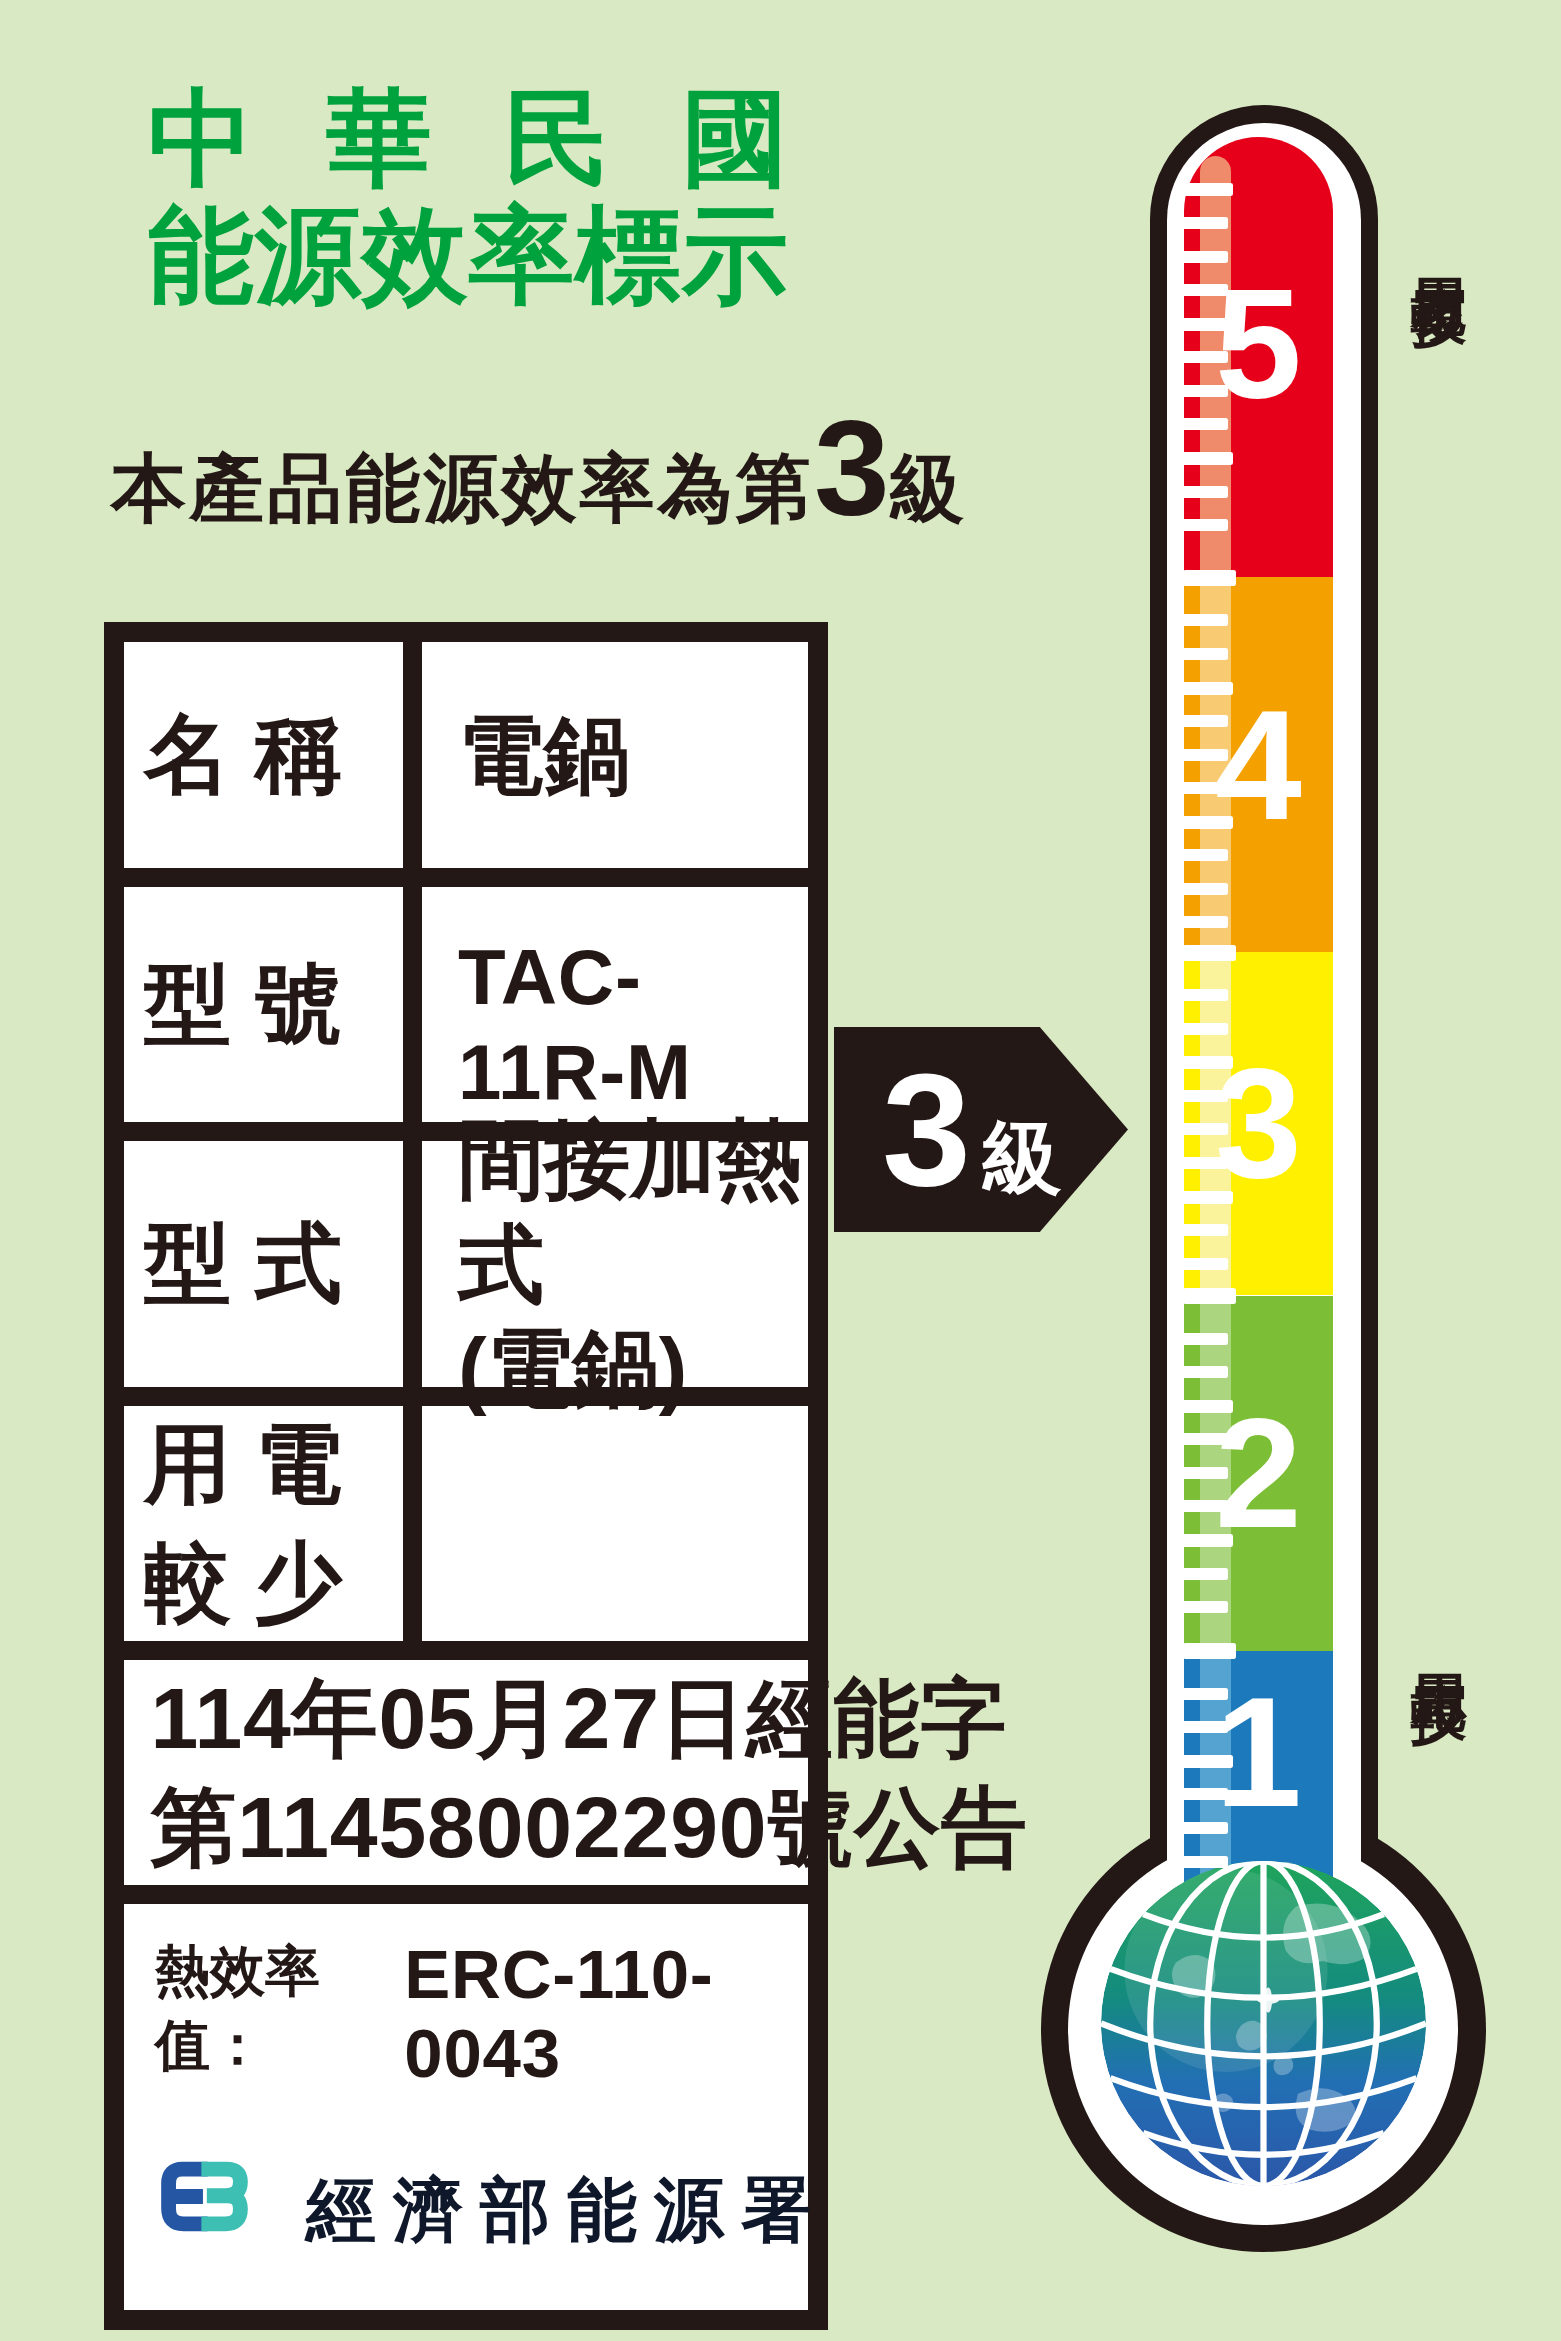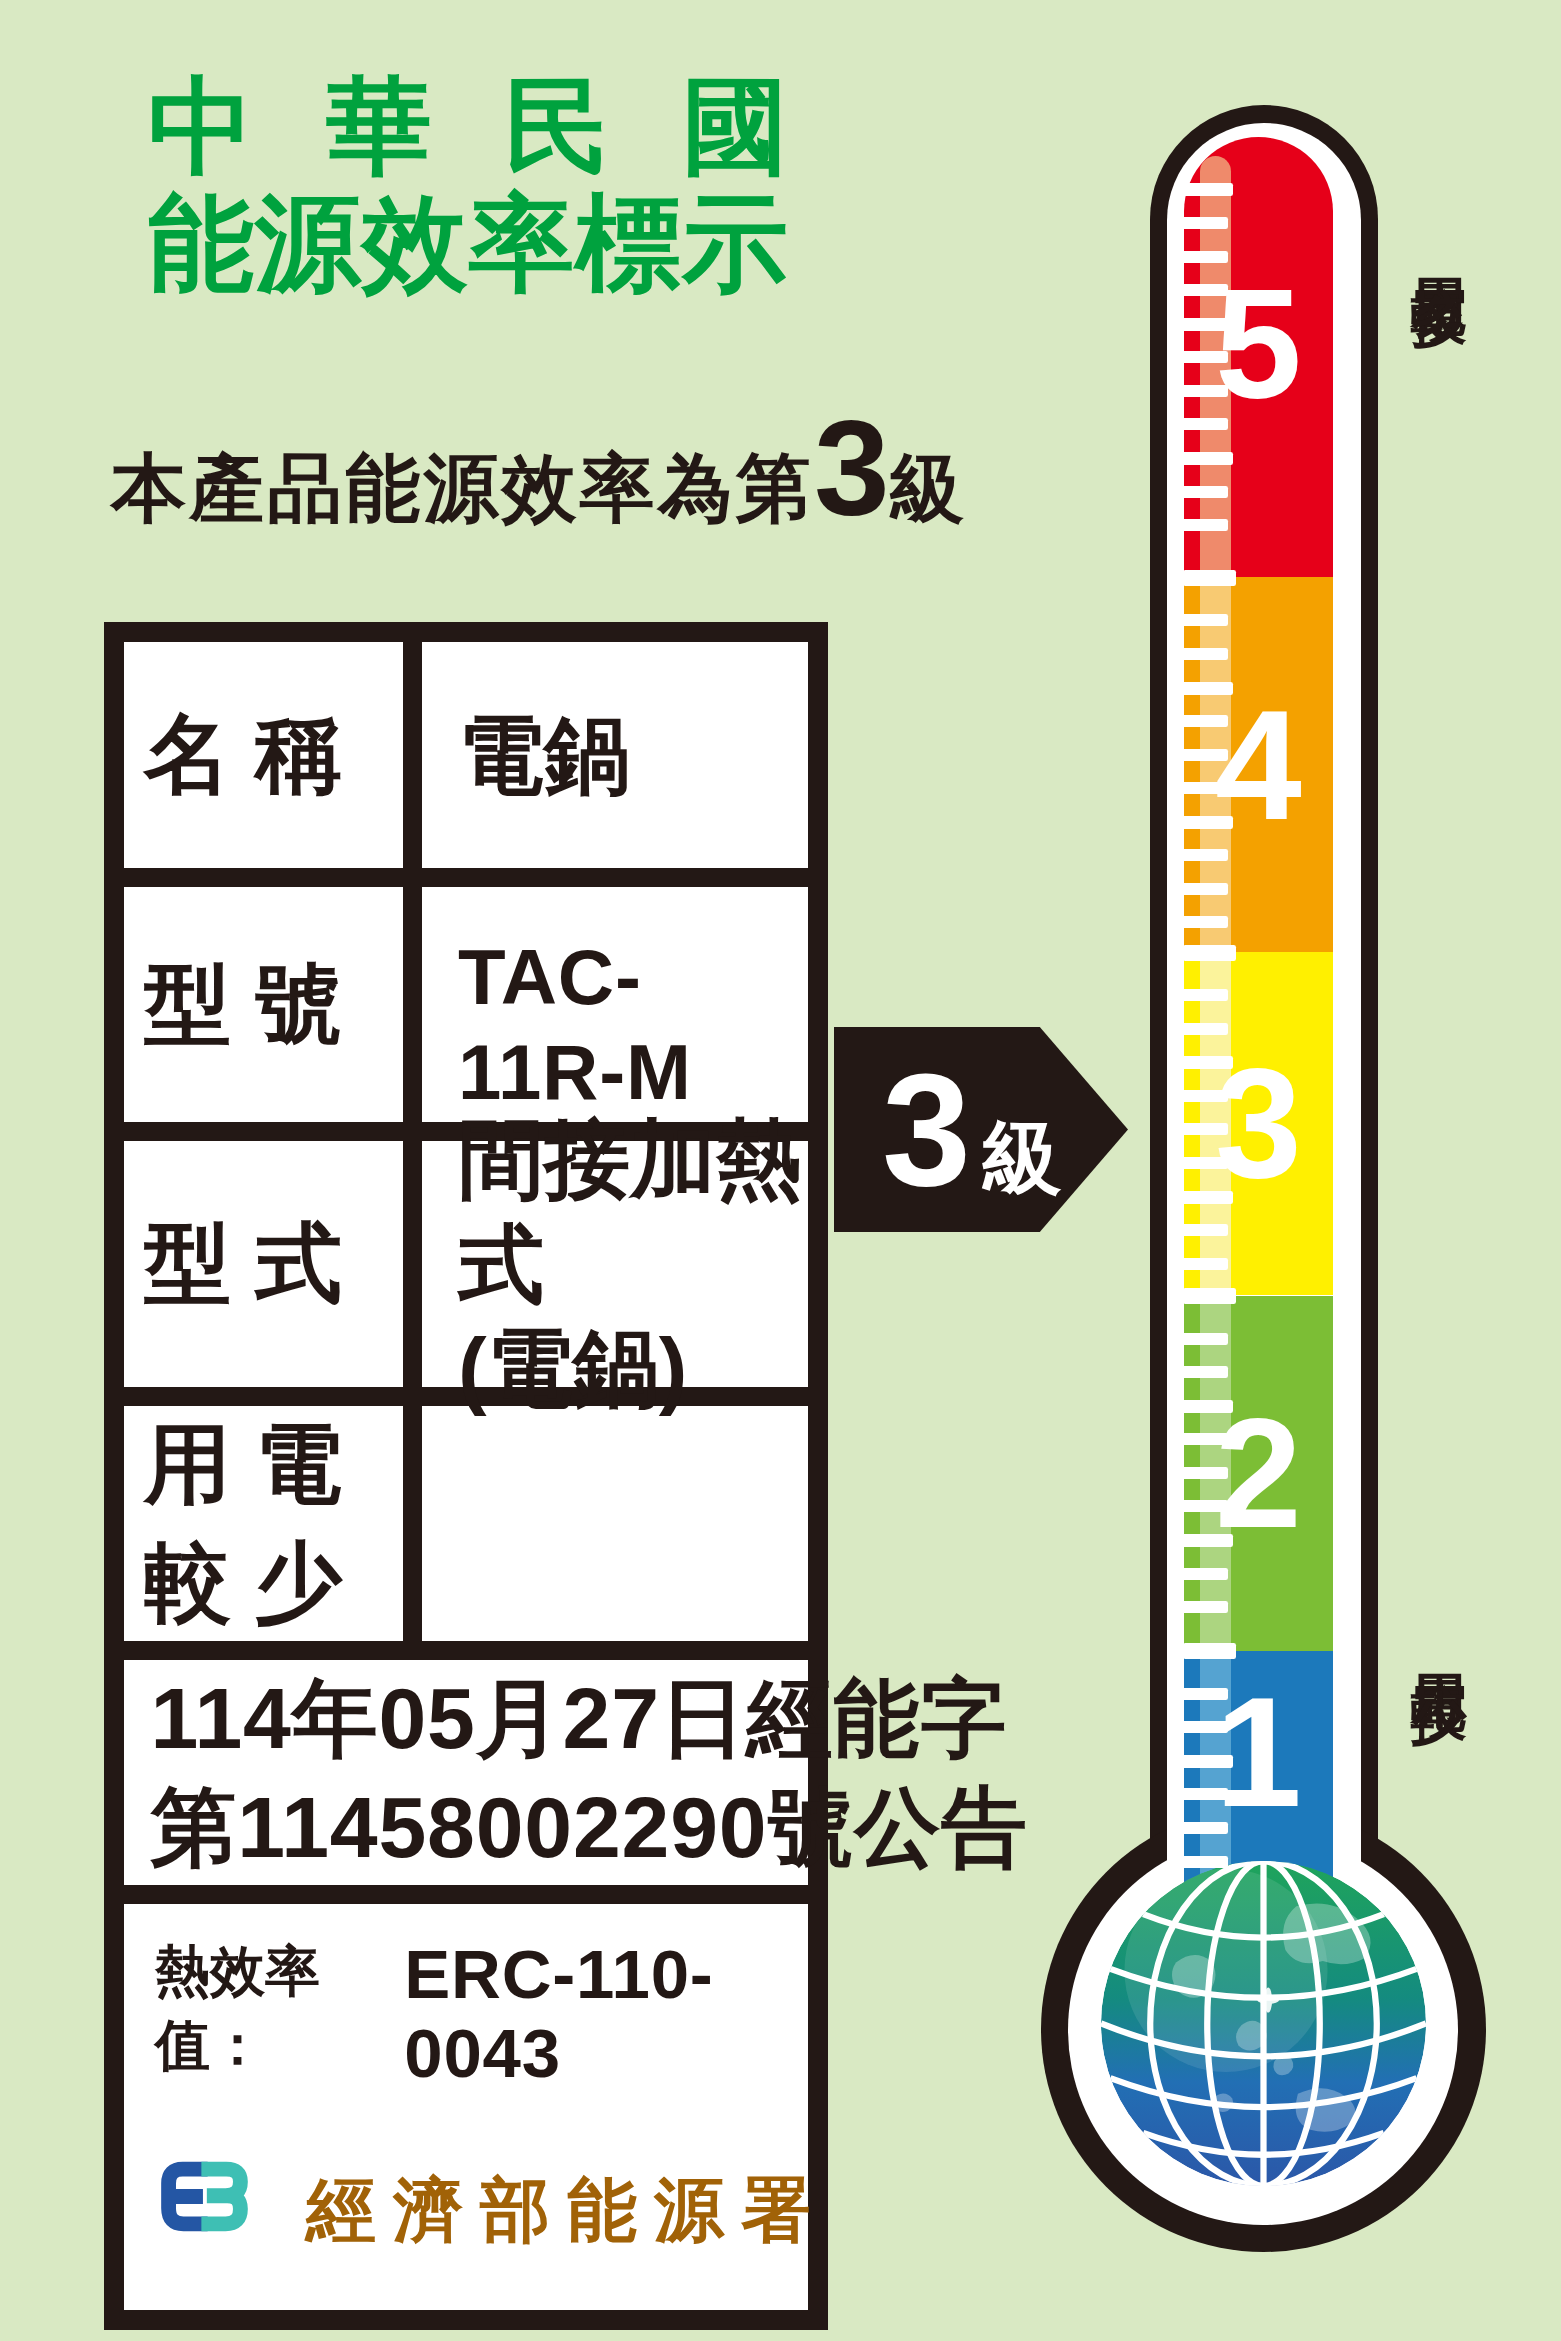--- a/index.html
+++ b/index.html
@@ -4,21 +4,21 @@
 <style>
   html,body{margin:0;padding:0;}
   #label{
     position:relative; width:1561px; height:2342px;
     background:#d9e9c3; overflow:hidden;
     font-family:"Liberation Sans","DejaVu Sans",sans-serif;
     color:#231815;
   }
   .abs{position:absolute;}
   
-  .title-block{left:148px; top:68px; width:640px;}
+  .title-block{left:148px; top:80px; width:640px;}
   .title-line{
     font-size:106px; font-weight:700; color:#00a23e; line-height:117px;
     text-align:justify; text-align-last:justify; white-space:nowrap;
   }
   .subtitle{left:111px; top:389px; white-space:nowrap;}
   .subtitle .st-txt{font-size:75px; font-weight:600; letter-spacing:3.1px;}
   .subtitle .st-grade{font-size:136px; font-weight:700; letter-spacing:0;}
   
   .spec-table{
     left:104px; top:622px; width:724px; height:1708px;
@@ -44,21 +44,21 @@
   }
   .cell-value.latin{font-size:78px; font-weight:700; letter-spacing:0.8px;margin-top:41px;}
   .eff-val{font-size:78px; font-weight:700;}
   .eff-unit{font-size:69px; font-weight:700; margin-left:164px;}
   .ann-line{font-size:86px; font-weight:600; line-height:109px; letter-spacing:0.8px; white-space:nowrap;}
   .reg-label{font-size:55px; font-weight:600;}
   .reg-value{font-size:69px; font-weight:700; margin-left:11px; letter-spacing:0.8px;}
   
   .agency-text{
     left:306px; top:2164px; font-size:70px; font-weight:600;
-    letter-spacing:17px; white-space:nowrap; color:#a16207;
+    letter-spacing:17px; white-space:nowrap; color:#0f172a;
   }
   
   .tube-black{left:1150px; top:105px; width:228px; height:1784px;
     background:#231815; border-radius:114px 114px 0 0; z-index:1;}
   .bulb-black{left:1041px; top:1807px; width:445px; height:445px;
     background:#231815; border-radius:50%; z-index:2;}
   .bulb-white{left:1068px; top:1835px; width:390px; height:390px;
     background:#ffffff; border-radius:50%; z-index:3;}
   .tube-white{left:1167px; top:123px; width:194px; height:1829px;
     background:#ffffff; border-radius:97px 97px 0 0; z-index:4;}

